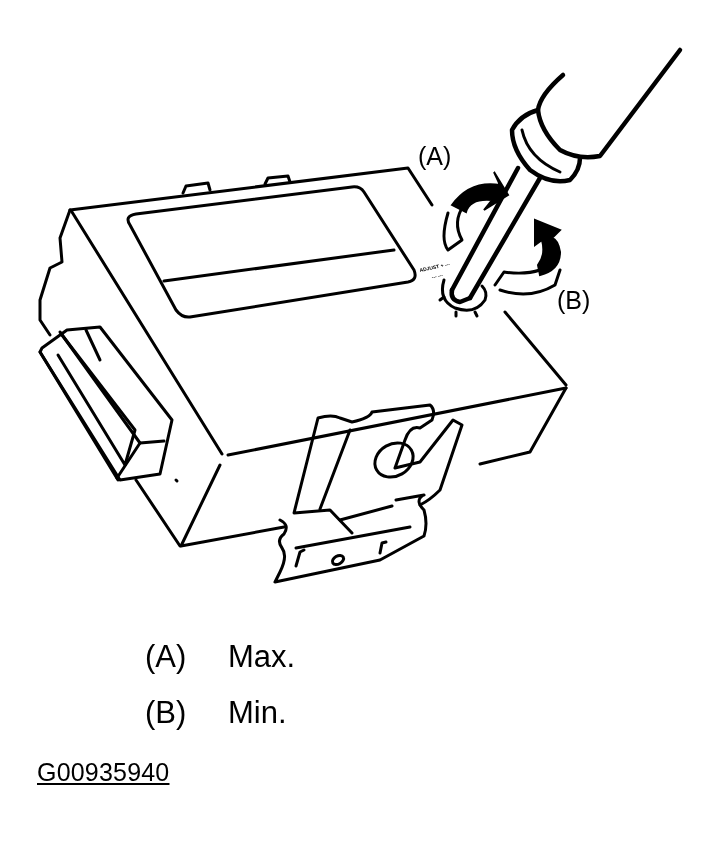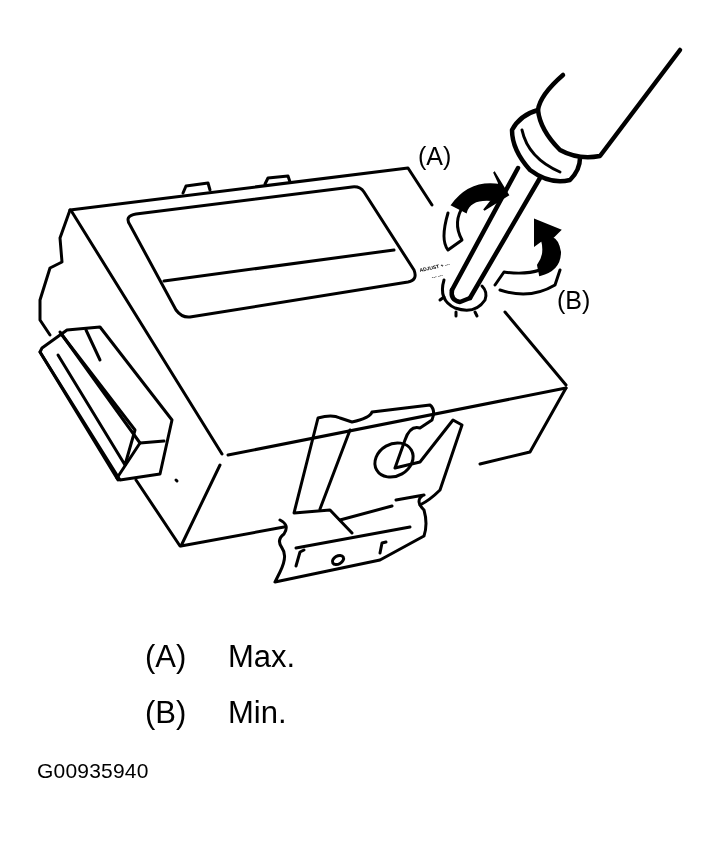--- a/index.html
+++ b/index.html
@@ -39,23 +39,24 @@
       display: flex;
     }
     .legend .key { width: 83px; }
     #legend-a { top: 641px; }
     #legend-b { top: 697px; }
 
     #figure-id {
       position: absolute;
       left: 37px;
       top: 760px;
-      font-size: 21px;
+      font-size: 25px;
       line-height: 1;
       letter-spacing: 0.2px;
+      text-decoration: underline;
     }
     svg .ln { fill: none; stroke: #000; stroke-width: 3; stroke-linejoin: round; stroke-linecap: round; }
     svg .thick { fill: none; stroke: #000; stroke-width: 4.5; stroke-linejoin: round; stroke-linecap: round; }
     svg .fillblack { fill: #000; stroke: #000; stroke-width: 2; }
     svg .tiny { font-family: "Liberation Sans", sans-serif; font-size: 5px; font-weight: bold; }
   </style>
 </head>
 <body>
 
 <svg id="figure" viewBox="0 0 707 620" width="707" height="620" xmlns="http://www.w3.org/2000/svg">

